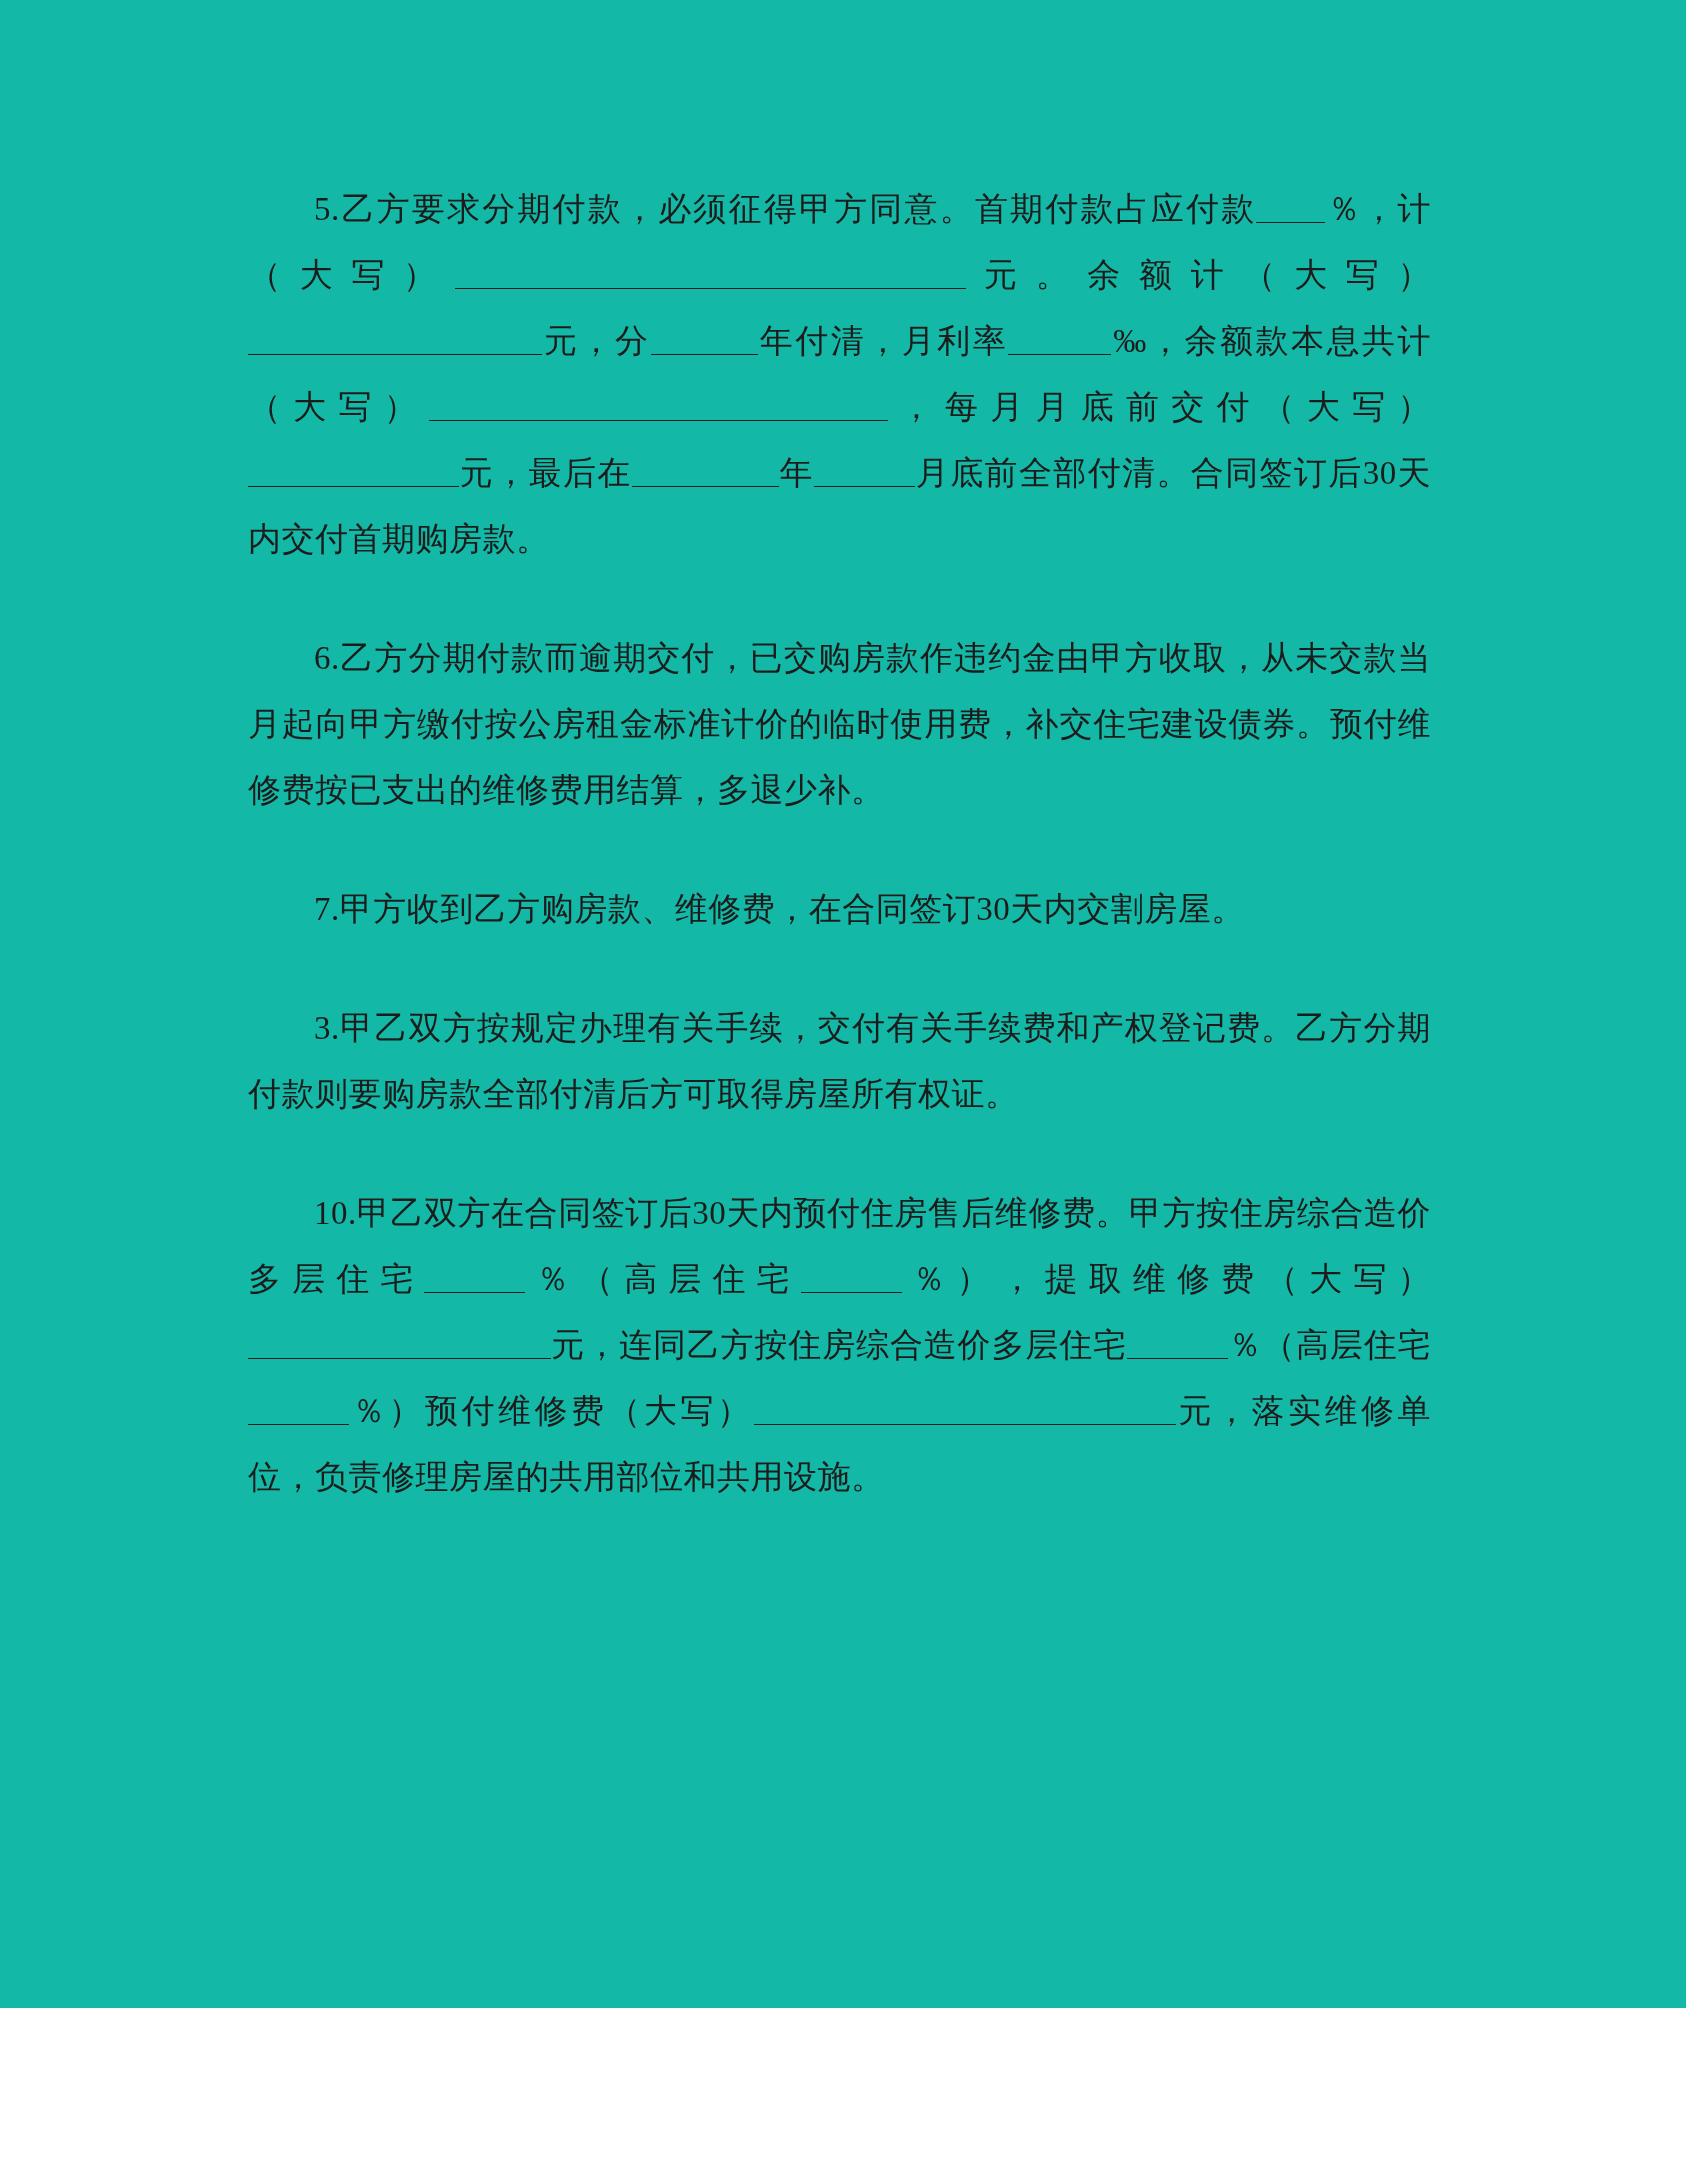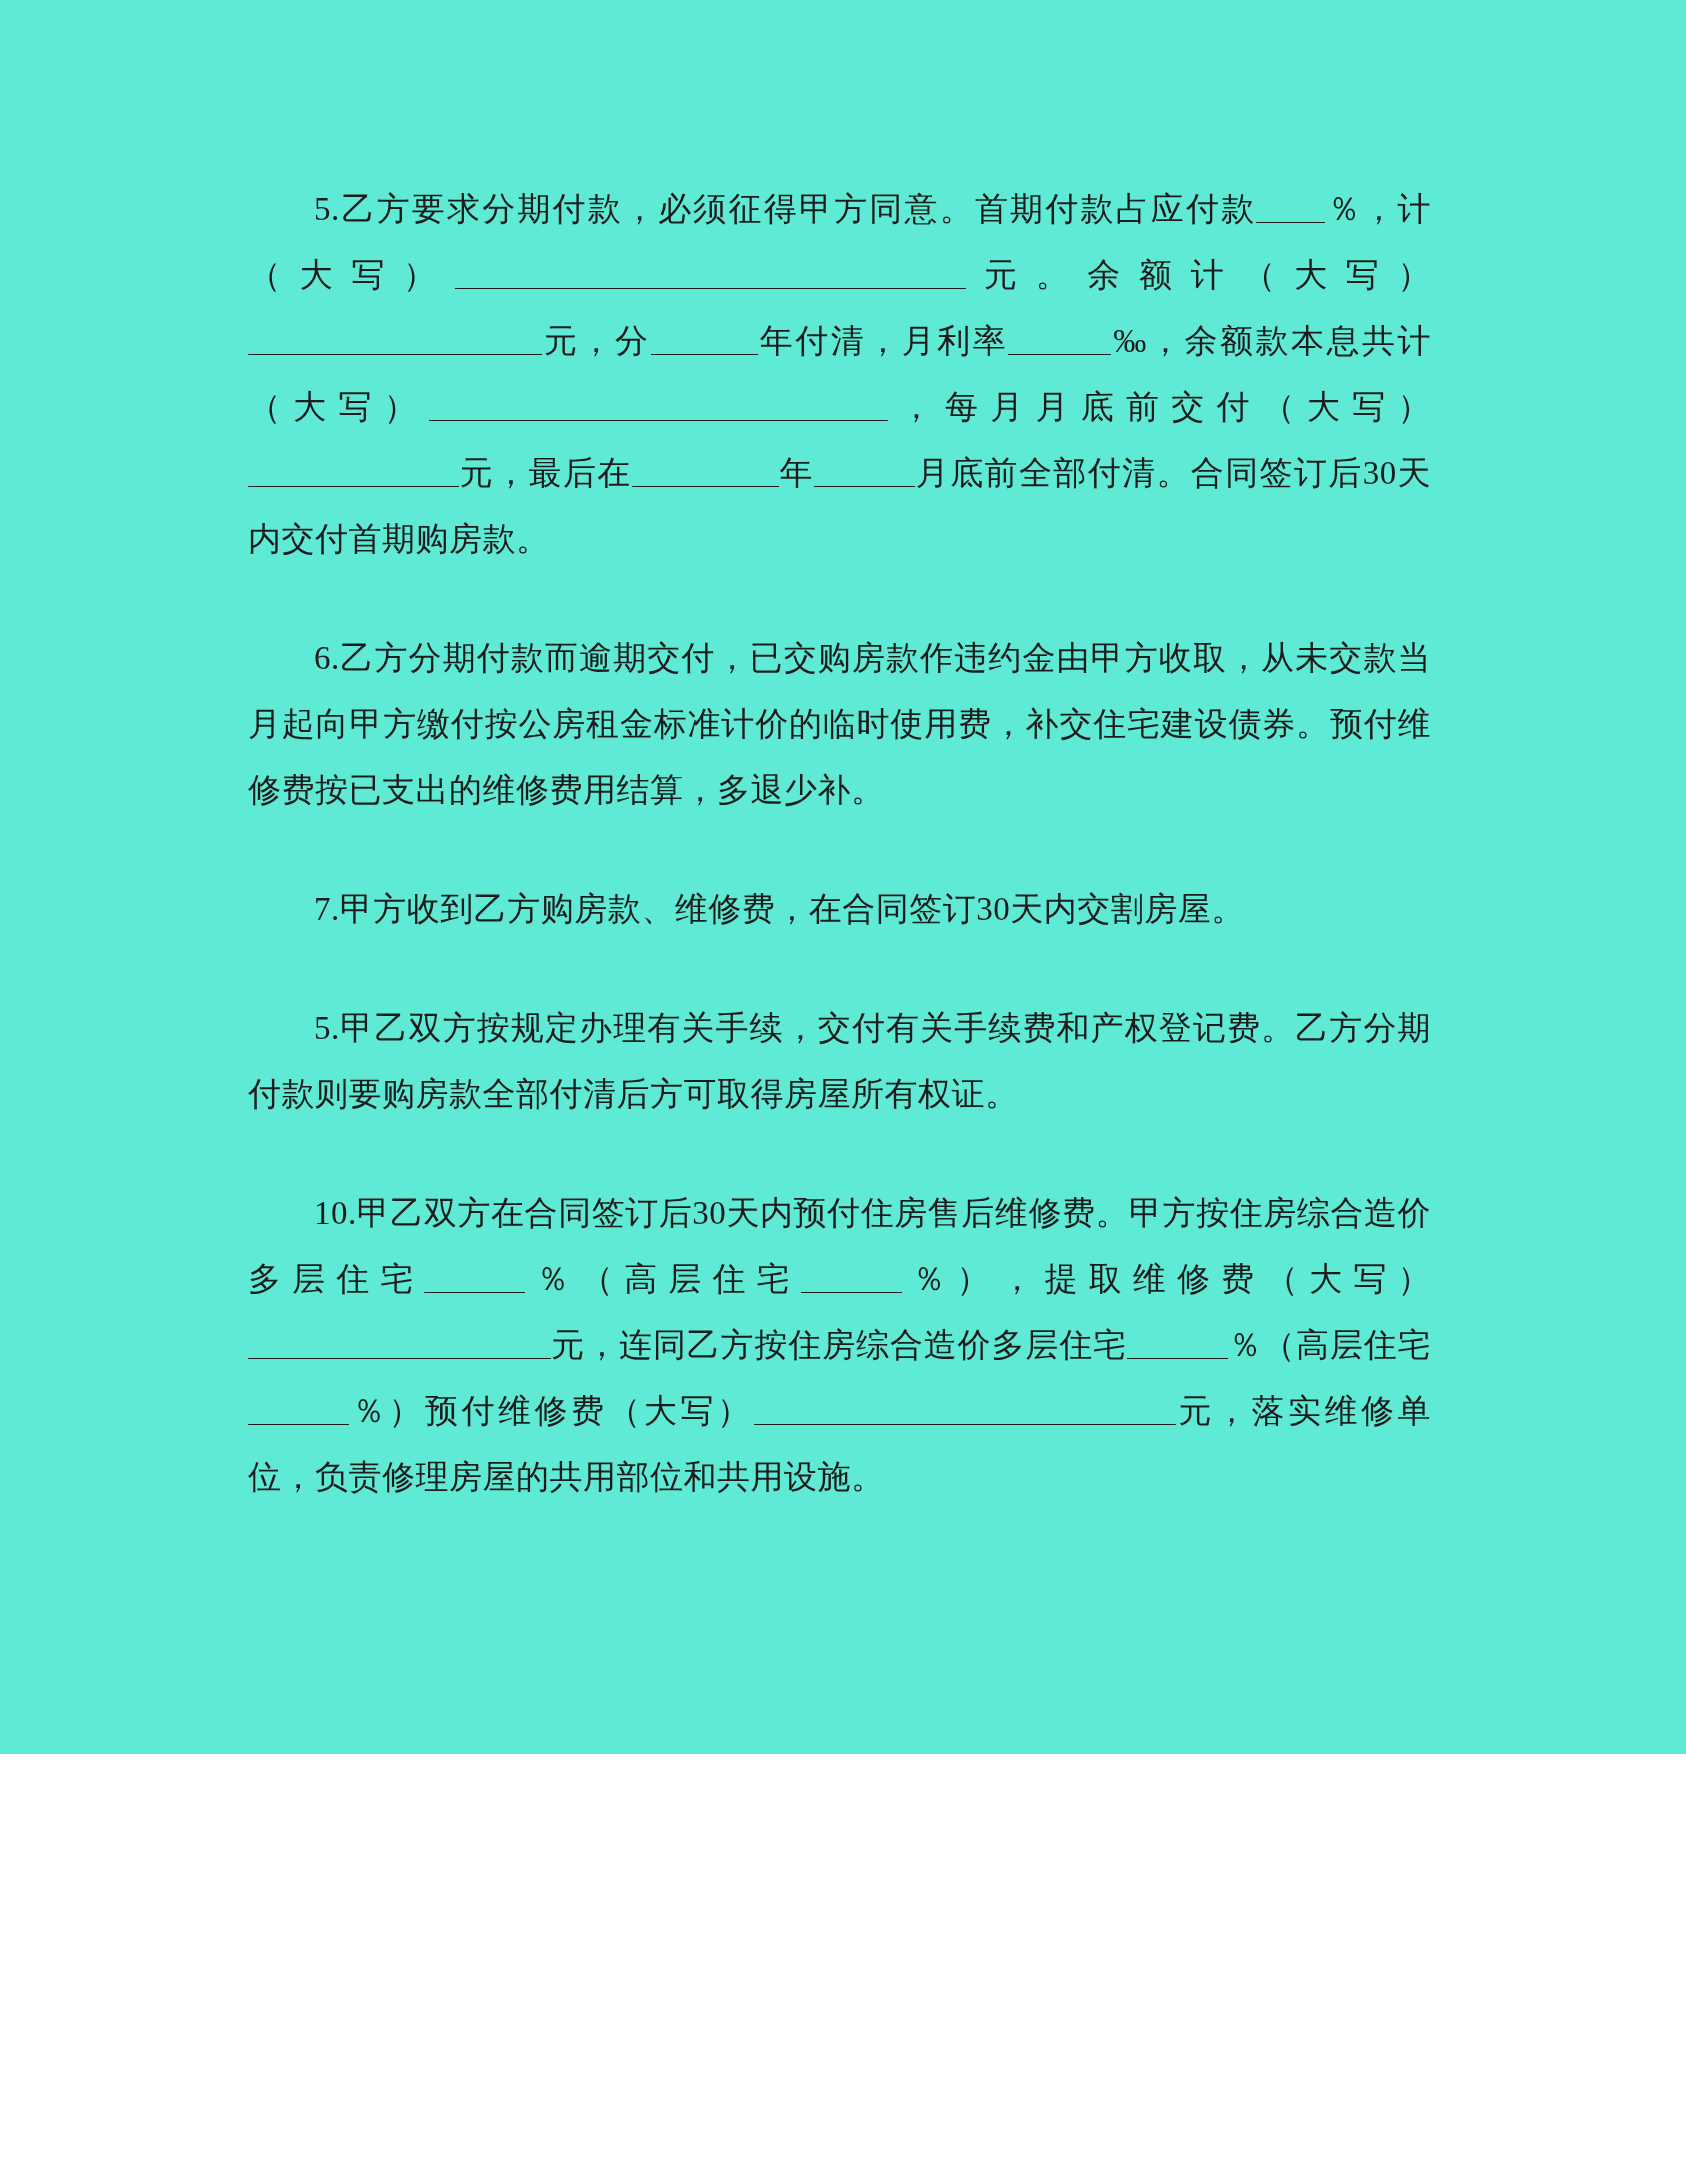--- a/index.html
+++ b/index.html
@@ -3,23 +3,23 @@
 <meta charset="utf-8">
 <style>
   html, body {
     margin: 0;
     padding: 0;
     background: #ffffff;
   }
   .page {
     position: relative;
     width: 1686px;
-    height: 1754px;
+    height: 2008px;
     margin: 0 auto;
-    background: #5eead4;
+    background: #14b8a6;
     box-sizing: border-box;
     padding: 176px 255px 55px 248px;
     overflow: hidden;
   }
   .doc-body {
     width: 100%;
   }
   p.para {
     margin: 0 0 53px 0;
     font-family: "Liberation Serif", "DejaVu Serif", serif;
@@ -41,17 +41,17 @@
   }
 </style>
 </head>
 <body>
 
 <div class="page">
   <div class="doc-body">
       <p class="para"><span>5.乙方要求分期付款，必须征得甲方同意。首期付款占应付款</span><span class="blank" style="width: 69px;"></span><span>％，计（大写）</span><span class="blank" style="width: 511px;"></span><span>元。余额计（大写）</span><span class="blank" style="width: 294px;"></span><span>元，分</span><span class="blank" style="width: 107px;"></span><span>年付清，月利率</span><span class="blank" style="width: 103px;"></span><span>‰，余额款本息共计（大写）</span><span class="blank" style="width: 459px;"></span><span>，每月月底前交付（大写）</span><span class="blank" style="width: 211px;"></span><span>元，最后在</span><span class="blank" style="width: 147px;"></span><span>年</span><span class="blank" style="width: 101px;"></span><span>月底前全部付清。合同签订后30天内交付首期购房款。</span></p>
       <p class="para"><span>6.乙方分期付款而逾期交付，已交购房款作违约金由甲方收取，从未交款当月起向甲方缴付按公房租金标准计价的临时使用费，补交住宅建设债券。预付维修费按已支出的维修费用结算，多退少补。</span></p>
       <p class="para"><span>7.甲方收到乙方购房款、维修费，在合同签订30天内交割房屋。</span></p>
-      <p class="para"><span>5.甲乙双方按规定办理有关手续，交付有关手续费和产权登记费。乙方分期付款则要购房款全部付清后方可取得房屋所有权证。</span></p>
+      <p class="para"><span>3.甲乙双方按规定办理有关手续，交付有关手续费和产权登记费。乙方分期付款则要购房款全部付清后方可取得房屋所有权证。</span></p>
       <p class="para"><span>10.甲乙双方在合同签订后30天内预付住房售后维修费。甲方按住房综合造价多层住宅</span><span class="blank" style="width: 101px;"></span><span>％（高层住宅</span><span class="blank" style="width: 101px;"></span><span>％），提取维修费（大写）</span><span class="blank" style="width: 303px;"></span><span>元，连同乙方按住房综合造价多层住宅</span><span class="blank" style="width: 101px;"></span><span>％（高层住宅</span><span class="blank" style="width: 101px;"></span><span>％）预付维修费（大写）</span><span class="blank" style="width: 422px;"></span><span>元，落实维修单位，负责修理房屋的共用部位和共用设施。</span></p>
     </div>
 </div>
 
 
 </body></html>

